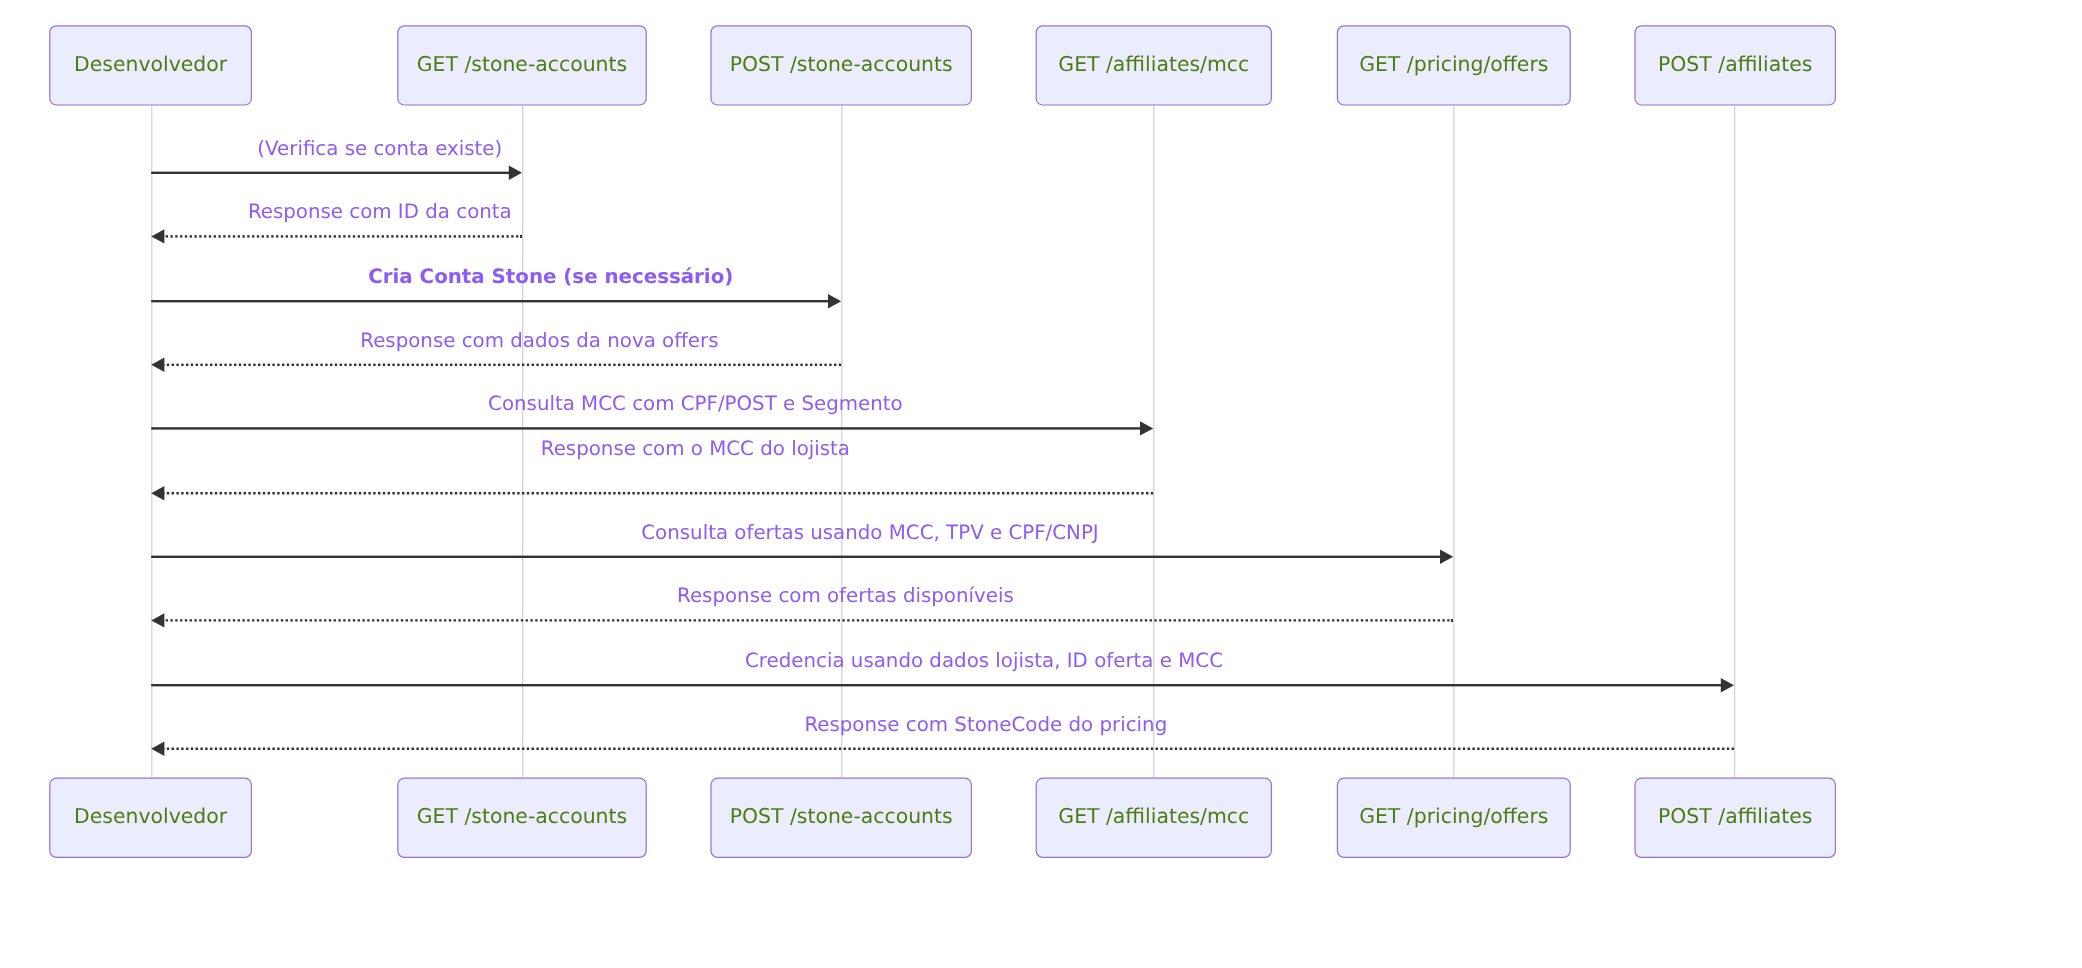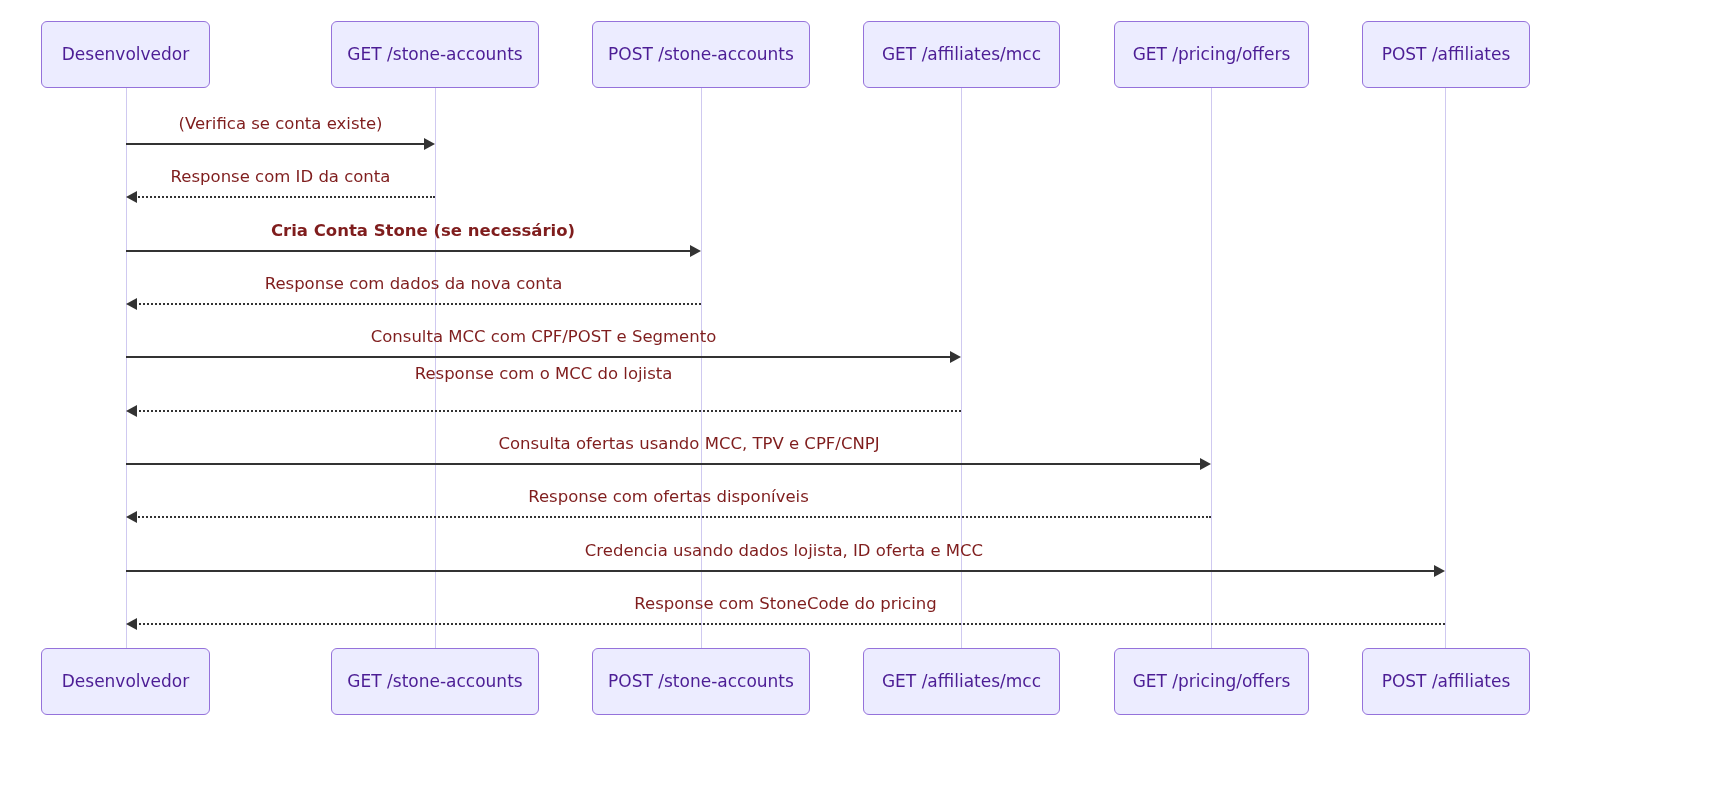--- a/index.html
+++ b/index.html
@@ -23,21 +23,21 @@
   .participant-box {
     position: absolute;
     box-sizing: border-box;
     background: #ECECFF;
     border: 1px solid #9572db;
     border-radius: 6px;
     display: flex;
     align-items: center;
     justify-content: center;
     text-align: center;
-    color: #4c1d95;
+    color: #4d7c0f;
     font-size: 17px;
     line-height: 1.2;
     font-family: "DejaVu Sans", sans-serif;
     padding: 2px 8px;
   }
   .lifeline {
     position: absolute;
     width: 1px;
     background: #cfc9f0;
   }
@@ -58,24 +58,25 @@
   }
   .arrow-head.right {
     border-left: 11px solid #333333;
   }
   .arrow-head.left {
     border-right: 11px solid #333333;
   }
   .msg-label {
     position: absolute;
     font-size: 16.5px;
-    color: #7f1d1d;
+    color: #8b5cf6;
     white-space: nowrap;
     transform: translateX(-50%);
     font-family: "DejaVu Sans", sans-serif;
+    margin-left: 36px;
   }
 </style>
 </head>
 <body>
 
 <div id="diagram-root">
   <div id="lifelines-layer">
       <div class="lifeline" style="left: 126px; top: 88px; height: 560px;"></div>
       <div class="lifeline" style="left: 435px; top: 88px; height: 560px;"></div>
       <div class="lifeline" style="left: 701px; top: 88px; height: 560px;"></div>
@@ -95,21 +96,21 @@
         <div class="msg-label" style="left: 280.5px; top: 167px;">Response com ID da conta</div>
       </div>
       <div>
         <div class="msg-line" style="top: 250px; left: 126px; width: 566px;"></div>
         <div class="arrow-head right" style="top: 245px; left: 690px;"></div>
         <div class="msg-label" style="left: 423px; top: 221px; font-weight: bold;">Cria Conta Stone (se necessário)</div>
       </div>
       <div>
         <div class="msg-line dashed" style="top: 303px; left: 135px; width: 566px;"></div>
         <div class="arrow-head left" style="top: 298px; left: 126px;"></div>
-        <div class="msg-label" style="left: 413.5px; top: 274px;">Response com dados da nova conta</div>
+        <div class="msg-label" style="left: 413.5px; top: 274px;">Response com dados da nova offers</div>
       </div>
       <div>
         <div class="msg-line" style="top: 356px; left: 126px; width: 826px;"></div>
         <div class="arrow-head right" style="top: 351px; left: 950px;"></div>
         <div class="msg-label" style="left: 543.5px; top: 327px;">Consulta MCC com CPF/POST e Segmento</div>
       </div>
       <div>
         <div class="msg-line dashed" style="top: 410px; left: 135px; width: 826px;"></div>
         <div class="arrow-head left" style="top: 405px; left: 126px;"></div>
         <div class="msg-label" style="left: 543.5px; top: 364px;">Response com o MCC do lojista</div>

